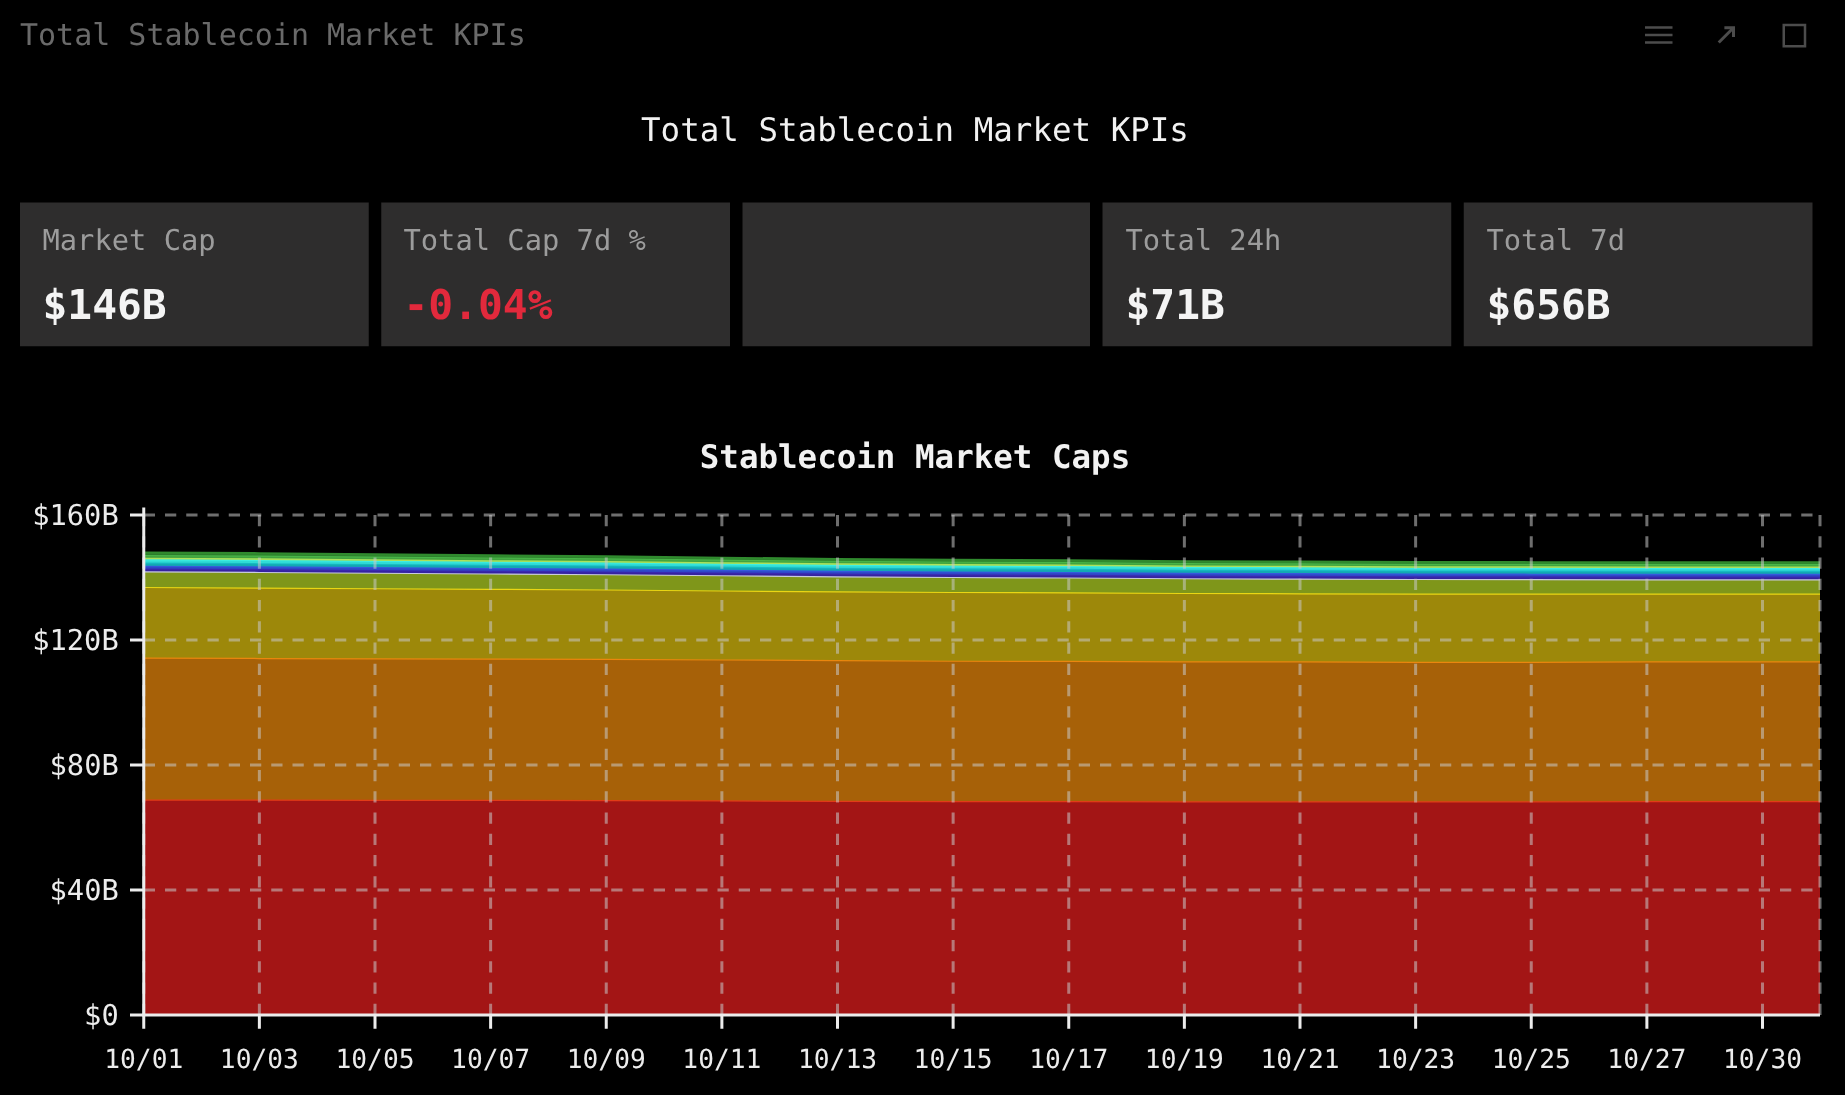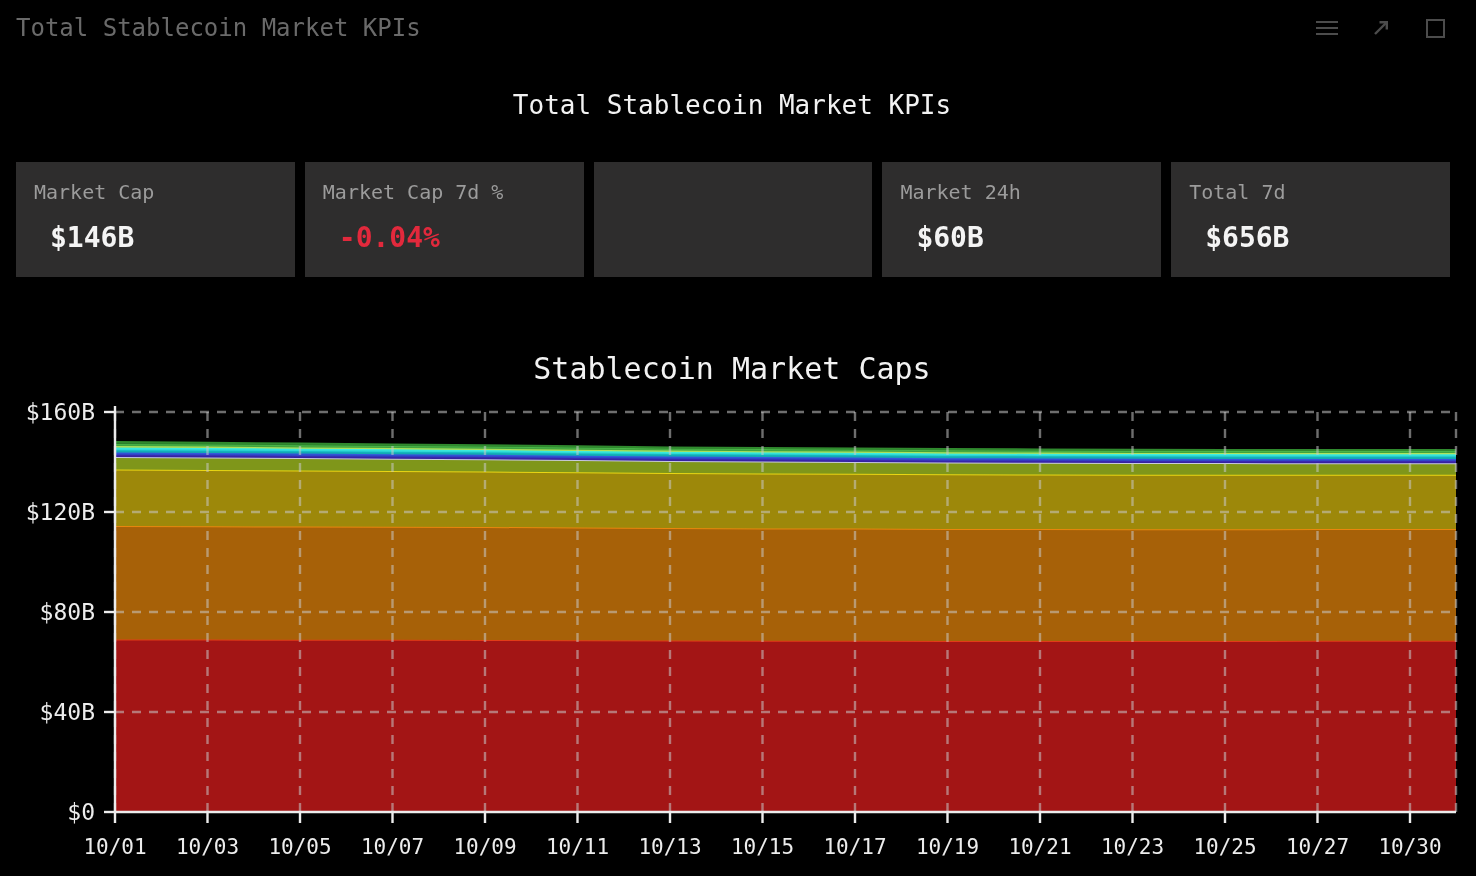--- a/index.html
+++ b/index.html
@@ -13,27 +13,27 @@
   .titlebar-icons{display:flex;align-items:center;gap:32px;padding-right:2px;}
   .icon-btn{width:22px;height:22px;display:flex;align-items:center;justify-content:center;cursor:pointer;}
   .menu-icon{display:flex;flex-direction:column;justify-content:center;gap:4px;width:22px;}
   .menu-icon span{display:block;height:2px;background:#4c4c4c;width:22px;}
   .square-icon{width:15px;height:15px;border:2px solid #4c4c4c;}
 
   
   .page-heading{position:absolute;top:90px;left:0;right:0;text-align:center;
                 color:#f2f2f2;font-size:26px;font-weight:400;}
   .chart-heading{position:absolute;top:351px;left:0;right:0;text-align:center;
-                 color:#f2f2f2;font-size:30px;font-weight:400;}
+                 color:#f2f2f2;font-size:26px;font-weight:700;}
 
   
   .kpi-row{position:absolute;top:162px;left:16px;right:14px;height:115px;display:flex;gap:10px;}
   .kpi-card{flex:1;background:#2e2d2d;box-sizing:border-box;padding:20px 18px;}
-  .kpi-label{color:#9c9c9c;font-size:20px;line-height:1;white-space:nowrap;}
-  .kpi-value{margin-top:22px;font-size:28px;font-weight:bold;line-height:1;white-space:nowrap;margin-left:16px;}
+  .kpi-label{color:#9c9c9c;font-size:23px;line-height:1;white-space:nowrap;}
+  .kpi-value{margin-top:22px;font-size:33px;font-weight:bold;line-height:1;white-space:nowrap;}
 
   
   .chart-wrap{position:absolute;left:8px;top:395px;width:1460px;height:478px;}
   svg text{user-select:none;}
 </style>
 </head>
 <body>
 
 <div class="app">
 
@@ -60,28 +60,28 @@
   </div>
 
   <div class="page-heading">Total Stablecoin Market KPIs</div>
 
   <div class="kpi-row">
     <div class="kpi-card">
       <div class="kpi-label">Market Cap</div>
       <div class="kpi-value" style="color: rgb(244, 244, 244);">$146B</div>
     </div>
     <div class="kpi-card">
-      <div class="kpi-label">Market Cap 7d %</div>
+      <div class="kpi-label">Total Cap 7d %</div>
       <div class="kpi-value" style="color: rgb(226, 41, 60);">-0.04%</div>
     </div>
     <div class="kpi-card">
     </div>
     <div class="kpi-card">
-      <div class="kpi-label">Market 24h</div>
-      <div class="kpi-value" style="color: rgb(244, 244, 244);">$60B</div>
+      <div class="kpi-label">Total 24h</div>
+      <div class="kpi-value" style="color: rgb(244, 244, 244);">$71B</div>
     </div>
     <div class="kpi-card">
       <div class="kpi-label">Total 7d</div>
       <div class="kpi-value" style="color: rgb(244, 244, 244);">$656B</div>
     </div>
   </div>
 
   <div class="chart-heading">Stablecoin Market Caps</div>
 
   <div class="chart-wrap">

